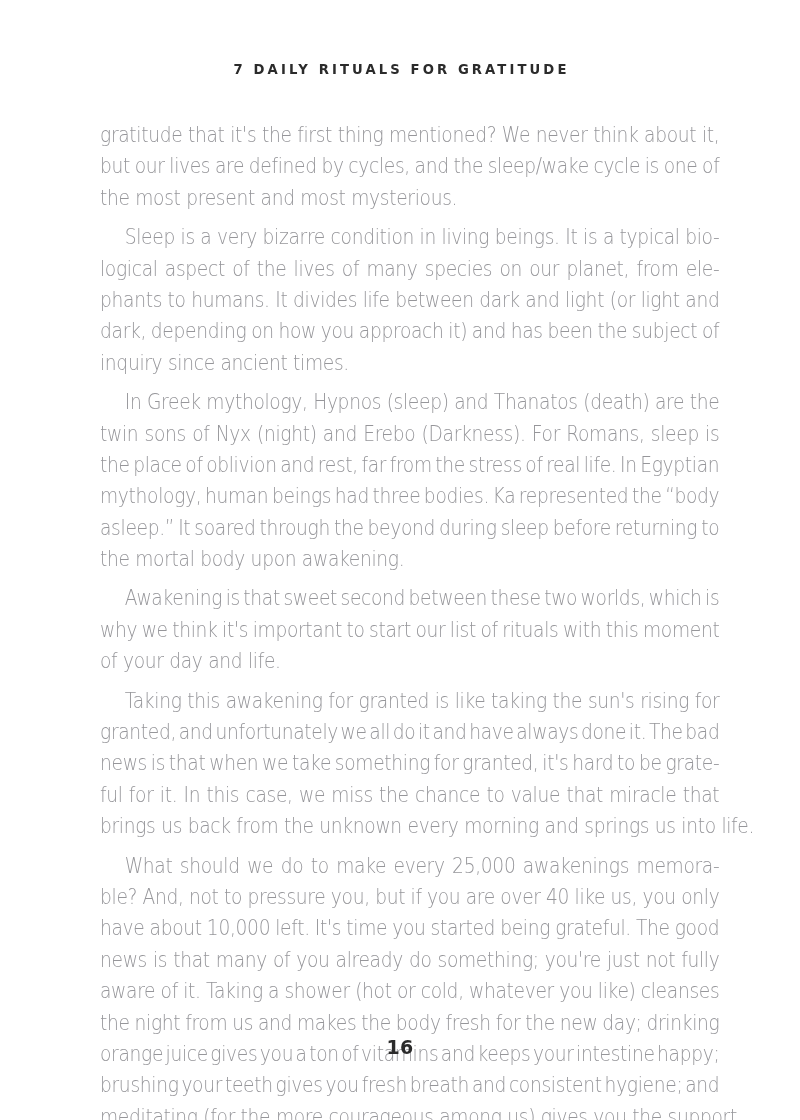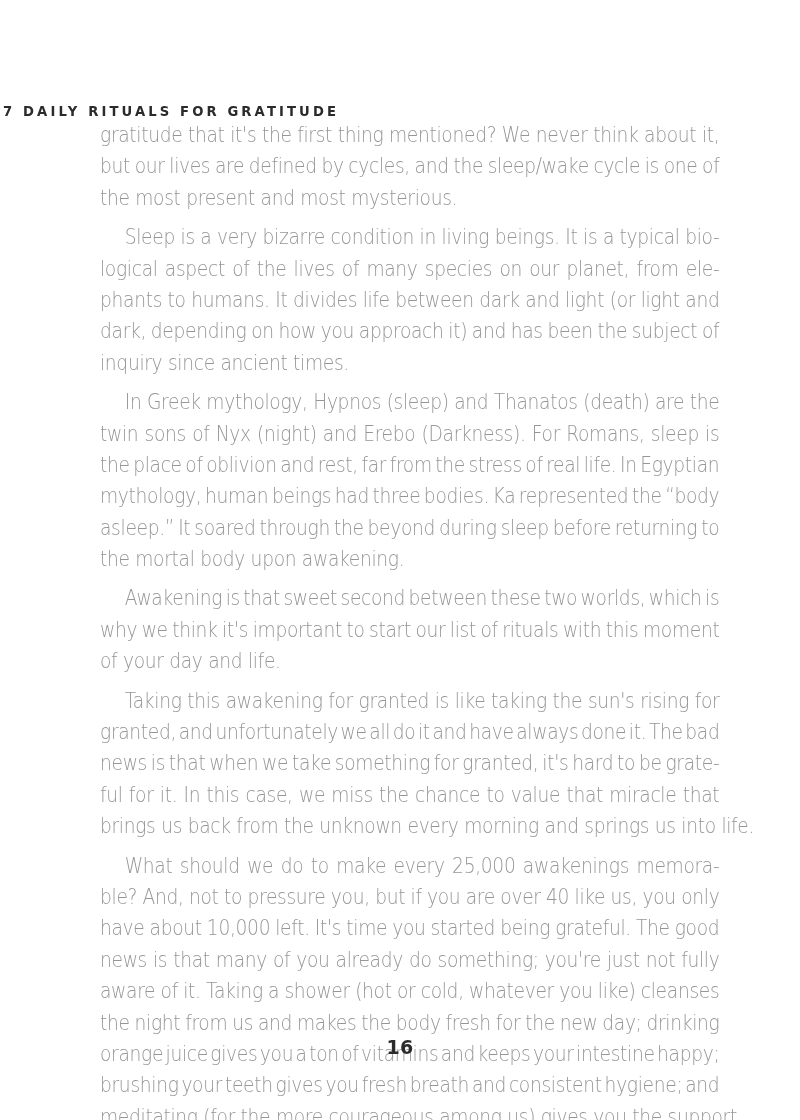--- a/index.html
+++ b/index.html
@@ -22,28 +22,28 @@
     inset: 0;
     background: #ffffff;
   }
 
   
   .running-head {
     position: absolute;
     top: 62px;
     left: 0;
     width: 800px;
+    text-align: center;
     font-family: "DejaVu Sans", sans-serif;
     font-size: 13.2px;
     font-weight: 700;
     letter-spacing: 3.1px;
     color: #2b2b2b;
     text-indent: 3.1px;
     white-space: nowrap;
-    margin-top: 42px;
   }
 
   
   .text-column {
     position: absolute;
     top: 112px;
     left: 92px;
     width: 620px;
   }
 

